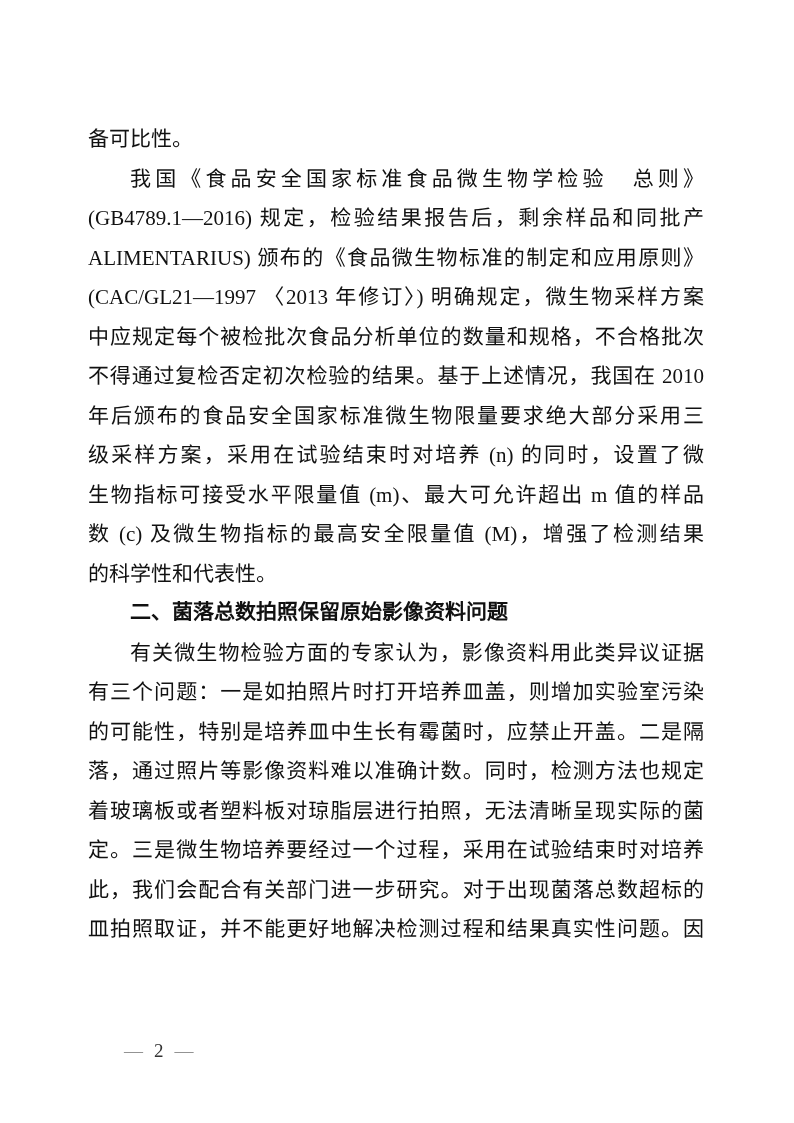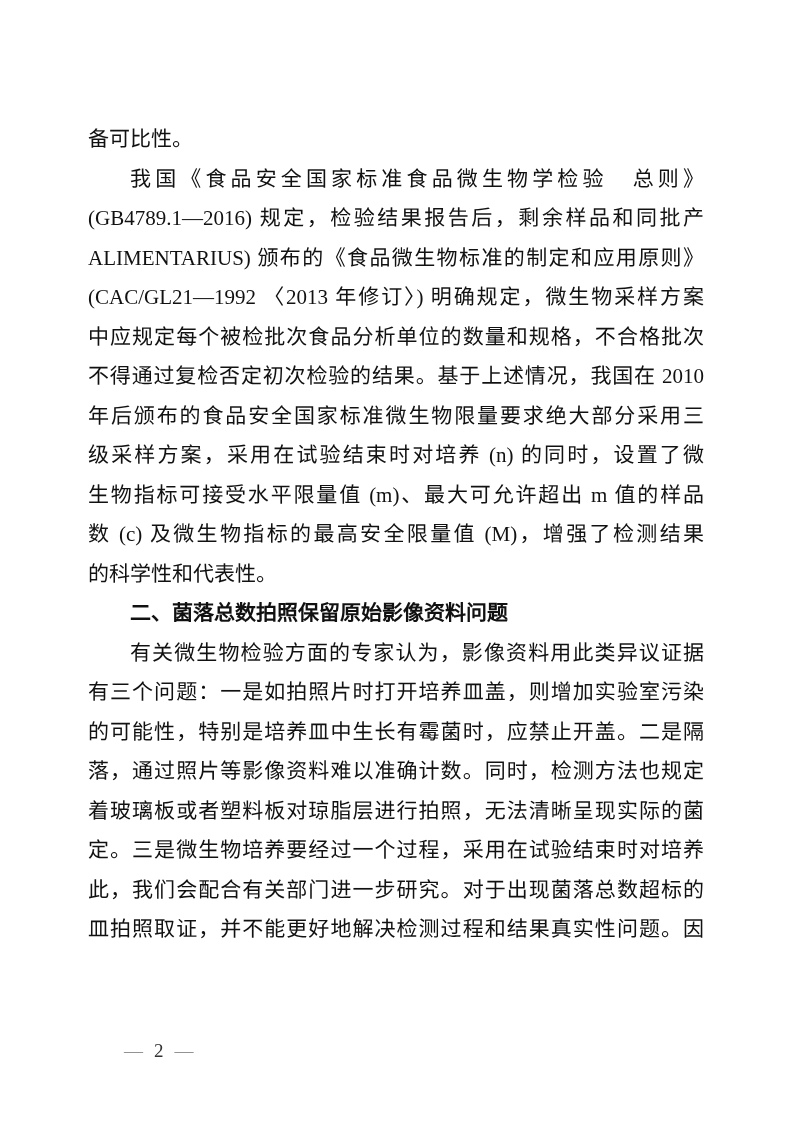--- a/index.html
+++ b/index.html
@@ -30,21 +30,21 @@
     min-height: 39.5px;
   }
   .line.full {
     text-align-last: justify;
   }
   .line.indent {
     text-indent: 2em;
   }
   .line.heading {
     font-weight: 700;
-    font-family: Liberation Serif, serif;
+    font-family: Liberation Mono, monospace;
   }
   .footer {
     position: absolute;
     left: 124px;
     top: 1040px;
     display: flex;
     align-items: center;
     gap: 11px;
     font-family: "Liberation Serif", "DejaVu Serif", serif;
     font-size: 19px;
@@ -56,21 +56,21 @@
 </style>
 </head>
 <body>
 
 <div class="page">
   <div class="text-block" id="text-block">
       <div class="line">备可比性。</div>
       <div class="line full indent">我国《食品安全国家标准食品微生物学检验　总则》</div>
       <div class="line full">(GB4789.1—2016) 规定，检验结果报告后，剩余样品和同批产</div>
       <div class="line full">ALIMENTARIUS) 颁布的《食品微生物标准的制定和应用原则》</div>
-      <div class="line full">(CAC/GL21—1992 〈2013 年修订〉) 明确规定，微生物采样方案</div>
+      <div class="line full">(CAC/GL21—1997 〈2013 年修订〉) 明确规定，微生物采样方案</div>
       <div class="line full">中应规定每个被检批次食品分析单位的数量和规格，不合格批次</div>
       <div class="line full">不得通过复检否定初次检验的结果。基于上述情况，我国在 2010</div>
       <div class="line full">年后颁布的食品安全国家标准微生物限量要求绝大部分采用三</div>
       <div class="line full">级采样方案，采用在试验结束时对培养 (n) 的同时，设置了微</div>
       <div class="line full">生物指标可接受水平限量值 (m)、最大可允许超出 m 值的样品</div>
       <div class="line full">数 (c) 及微生物指标的最高安全限量值 (M)，增强了检测结果</div>
       <div class="line">的科学性和代表性。</div>
       <div class="line indent heading">二、菌落总数拍照保留原始影像资料问题</div>
       <div class="line full indent">有关微生物检验方面的专家认为，影像资料用此类异议证据</div>
       <div class="line full">有三个问题：一是如拍照片时打开培养皿盖，则增加实验室污染</div>

